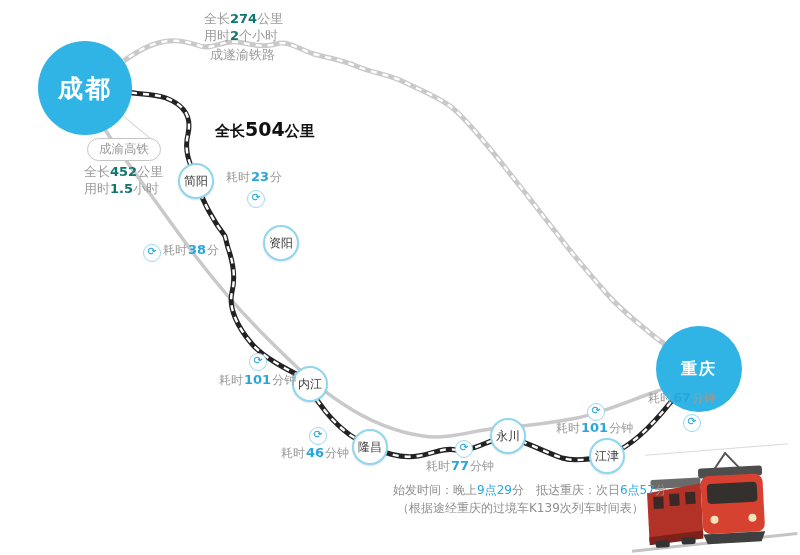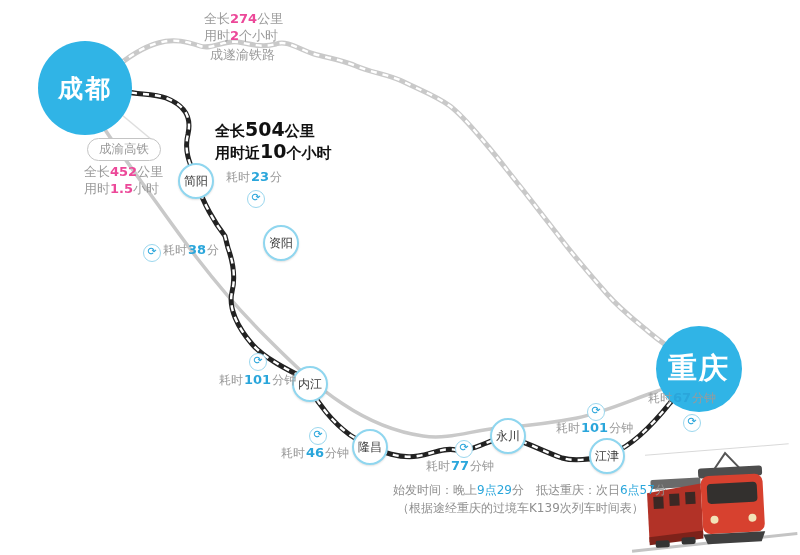--- a/index.html
+++ b/index.html
@@ -12,36 +12,36 @@
   .rail-case-gray{fill:none;stroke:var(--line-gray,#c9c9c9);stroke-width:5;stroke-linecap:round;}
   .rail-dash{fill:none;stroke:#ffffff;stroke-width:2.4;stroke-dasharray:6 6;stroke-linecap:butt;}
   .hsr-line{fill:none;stroke:var(--line-gray,#c9c9c9);stroke-width:3.5;stroke-linecap:round;}
   .leader{stroke:#dedede;stroke-width:1.5;}
 
   .abs{position:absolute;z-index:2;}
 
   
   .city{border-radius:50%;background:var(--city-blue,#30b4e6);color:#fff;display:flex;align-items:center;justify-content:center;font-weight:bold;letter-spacing:2px;}
   #city-chengdu{left:38px;top:41px;width:94px;height:94px;font-size:25px;}
-  #city-chongqing{left:656px;top:326px;width:86px;height:86px;font-size:29px;text-align:center;}
+  #city-chongqing{left:656px;top:326px;width:86px;height:86px;font-size:16px;text-align:center;}
 
   
   .station{width:36px;height:36px;border-radius:50%;background:#fff;border:2px solid var(--station-border,#8fd6ef);box-sizing:border-box;display:flex;align-items:center;justify-content:center;font-size:12px;color:#3a3a3a;box-shadow:0 1px 2px rgba(0,0,0,.12);}
 
   
   .dur{font-size:12px;color:var(--text-gray,#8f8f8f);white-space:nowrap;}
   .dur .val{color:var(--num-blue,#2aa6db);font-weight:bold;font-size:13px;padding:0 1px;}
   .elapsed-icon{width:16px;height:16px;border-radius:50%;border:1px solid #9bd7ee;color:var(--num-blue,#2aa6db);font-size:11px;line-height:14px;text-align:center;background:#fff;}
 
   
   .pill{display:inline-block;background:#fff;border-radius:14px;white-space:nowrap;}
   #pill-laochengyu{left:206px;top:94px;padding:3px 13px;border:1.5px solid #222;font-size:13px;color:#1a1a1a;}
   #pill-hsr{left:87px;top:138px;padding:2px 11px;border:1.5px solid #c4c4c4;font-size:12.5px;color:#999;}
   .stat-gray{font-size:13px;line-height:17px;color:var(--text-gray,#9a9a9a);white-space:nowrap;}
-  .stat-gray .val{font-weight:bold;color:#ec4899;}
+  .stat-gray .val{font-weight:bold;color:#0f766e;}
   .stat-black{font-size:15px;line-height:20px;color:#111;font-weight:bold;white-space:nowrap;}
   .stat-black .val{font-size:19px;}
   #label-chengsuiyu{left:210px;top:46px;font-size:13px;color:var(--text-gray,#9a9a9a);}
 
   
   #footer{left:393px;top:481px;font-size:12px;color:#8f8f8f;line-height:18px;}
   #footer .val{color:var(--num-blue,#2aa6db);}
   #footer-line2{padding-left:4px;}
 
   
@@ -95,21 +95,20 @@
   <div class="abs city" id="city-chongqing">重庆</div>
 
   <div class="abs stat-gray" style="left:204px;top:10px;">
     <div><span>全长</span><span class="val">274</span><span>公里</span></div>
     <div><span>用时</span><span class="val">2</span><span>个小时</span></div>
   </div>
   <div class="abs" id="label-chengsuiyu">成遂渝铁路</div>
 
   <div class="abs stat-black" style="left:215px;top:119px;">
     <div><span>全长</span><span class="val">504</span><span>公里</span></div>
-    <div><span>用时近</span><span class="val">10</span><span>个小时</span></div>
   </div>
 
   <div class="abs pill" id="pill-hsr">成渝高铁</div>
   <div class="abs stat-gray" style="left:84px;top:163px;">
     <div><span>全长</span><span class="val">452</span><span>公里</span></div>
     <div><span>用时</span><span class="val">1.5</span><span>小时</span></div>
   </div>
 
   <div class="abs station" style="left:178px;top:163px;">简阳</div>
   <div class="abs station" style="left:227px;top:225px;margin-left:36px;">资阳</div>

